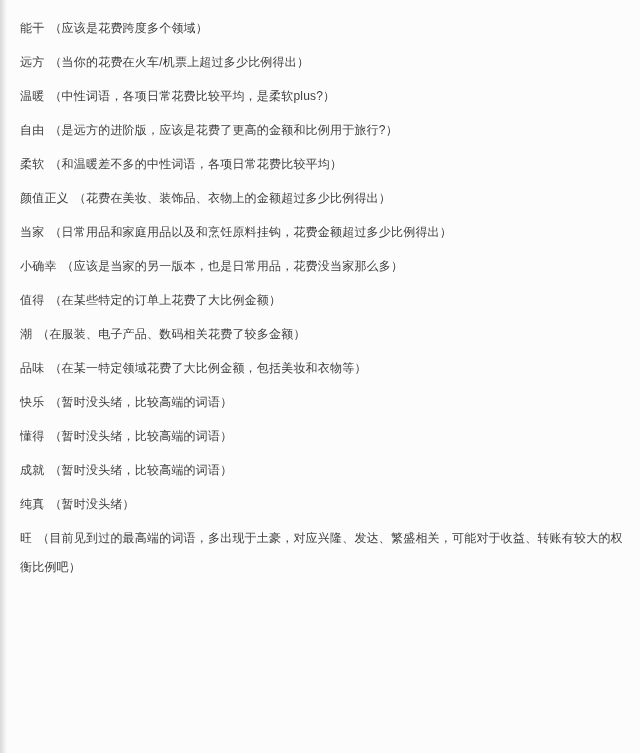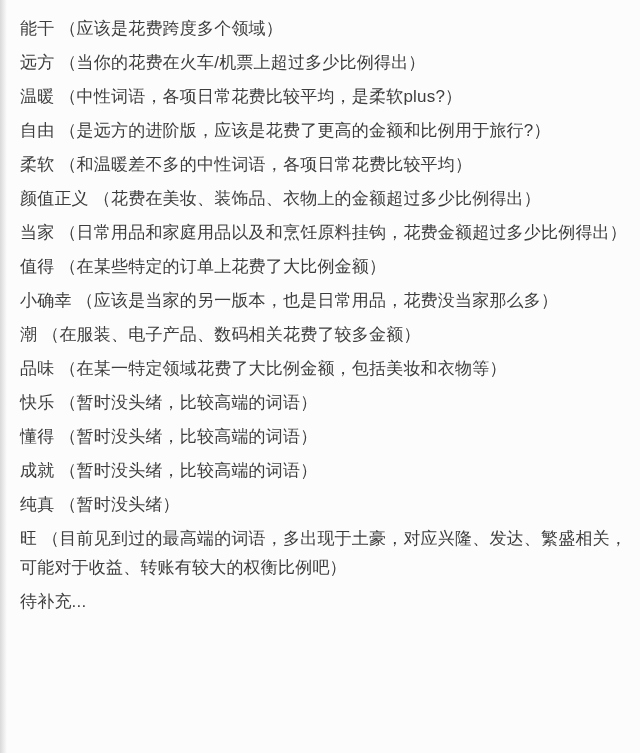--- a/index.html
+++ b/index.html
@@ -26,21 +26,21 @@
   .content {
     position: absolute;
     left: 0;
     top: 0;
     width: 640px;
     box-sizing: border-box;
     padding: 14px 12px 0 20px;
   }
   p.entry, p.footer {
     margin: 0 0 5px 0;
-    font-size: 17px;
+    font-size: 12px;
     line-height: 29px;
     letter-spacing: 0.2px;
     text-align: left;
   }
   .term {
     font-weight: 400;
   }
   .desc {
     margin-left: 5px;
   }
@@ -65,34 +65,33 @@
     <p class="entry"><span class="term">自由</span><span class="desc">（是远方的进阶版，应该是花费了更高的金额和比例用于旅行?）</span></p>
 
     <p class="entry"><span class="term">柔软</span><span class="desc">（和温暖差不多的中性词语，各项日常花费比较平均）</span></p>
 
     <p class="entry"><span class="term">颜值正义</span><span class="desc">（花费在美妆、装饰品、衣物上的金额超过多少比例得出）</span></p>
 
     <p class="entry"><span class="term">当家</span><span class="desc">（日常用品和家庭用品以及和烹饪原料挂钩，花费金额超过多少比例得出）</span></p>
 
 
 
+    <p class="entry"><span class="term">小确幸</span><span class="desc">（应该是当家的另一版本，也是日常用品，花费没当家那么多）</span></p>
+
     <p class="entry"><span class="term">值得</span><span class="desc">（在某些特定的订单上花费了大比例金额）</span></p>
-
-    <p class="entry"><span class="term">小确幸</span><span class="desc">（应该是当家的另一版本，也是日常用品，花费没当家那么多）</span></p>
 
     <p class="entry"><span class="term">潮</span><span class="desc">（在服装、电子产品、数码相关花费了较多金额）</span></p>
 
     <p class="entry"><span class="term">品味</span><span class="desc">（在某一特定领域花费了大比例金额，包括美妆和衣物等）</span></p>
 
 
 
     <p class="entry"><span class="term">快乐</span><span class="desc">（暂时没头绪，比较高端的词语）</span></p>
 
     <p class="entry"><span class="term">懂得</span><span class="desc">（暂时没头绪，比较高端的词语）</span></p>
 
     <p class="entry"><span class="term">成就</span><span class="desc">（暂时没头绪，比较高端的词语）</span></p>
 
     <p class="entry"><span class="term">纯真</span><span class="desc">（暂时没头绪）</span></p>
 
     <p class="entry"><span class="term">旺</span><span class="desc">（目前见到过的最高端的词语，多出现于土豪，对应兴隆、发达、繁盛相关，可能对于收益、转账有较大的权衡比例吧）</span></p>
   </div>
-  <p class="footer">待补充...</p>
 </div>
 
 </body></html>

